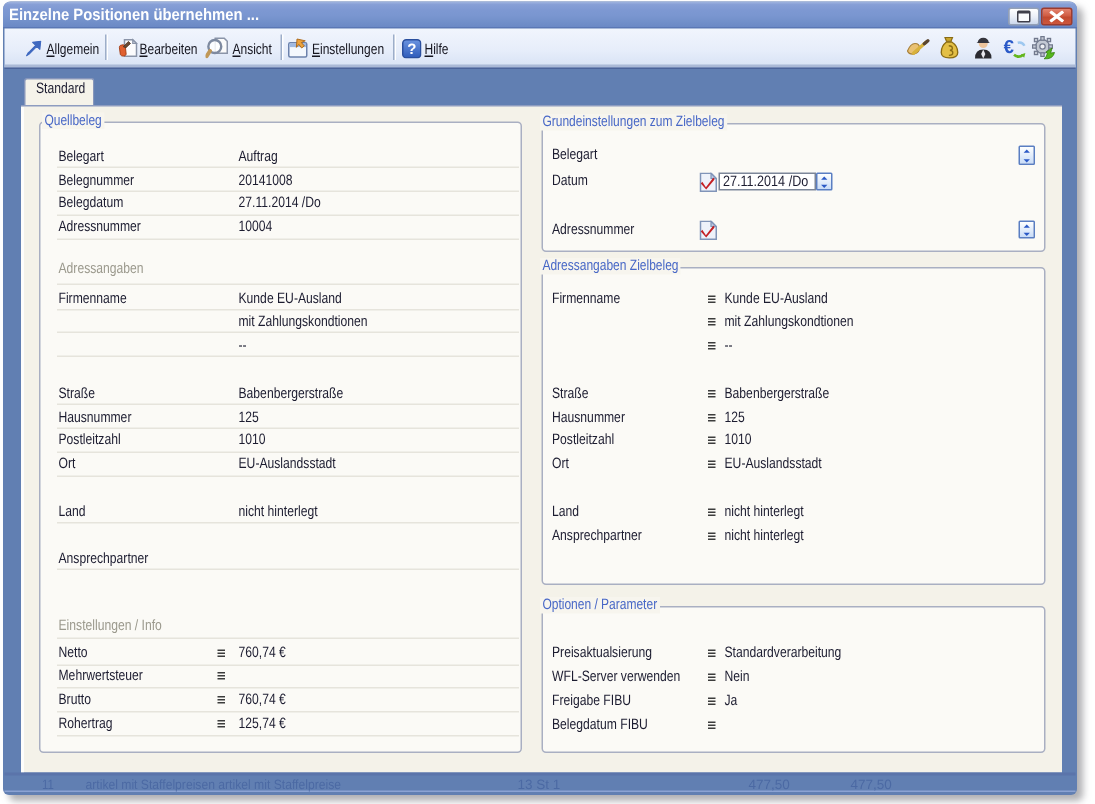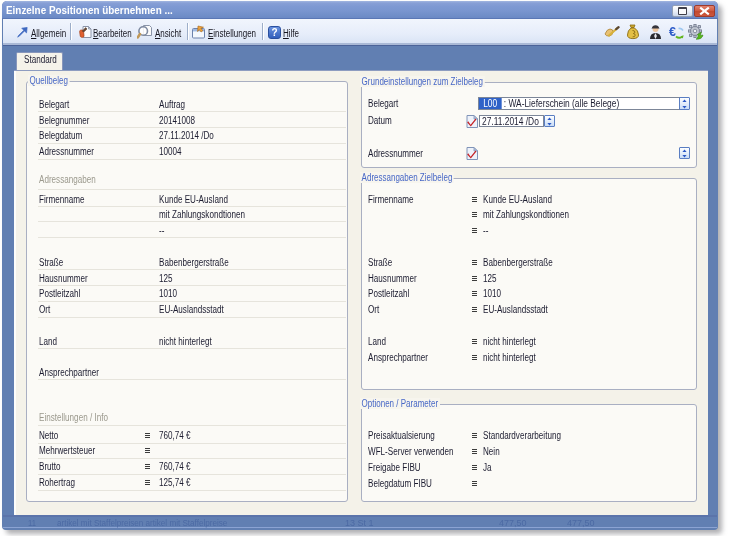--- a/index.html
+++ b/index.html
@@ -166,21 +166,20 @@
 <div class="ic" style="left:145px;top:464px;"></div>
 <div class="t" style="left:159px;top:462px;">760,74 €</div>
 <div class="ul" style="left:38px;top:474px;width:308px;"></div>
 <div class="t" style="left:39px;top:477.5px;">Rohertrag</div>
 <div class="ic" style="left:145px;top:479.5px;"></div>
 <div class="t" style="left:159px;top:477.5px;">125,74 €</div>
 <div class="ul" style="left:38px;top:489.5px;width:308px;"></div>
 <div class="t" style="left:368px;top:99px;">Belegart</div>
 <div class="t" style="left:368px;top:116px;">Datum</div>
 <div class="t" style="left:368px;top:149px;">Adressnummer</div>
-<div class="fld" style="left:478px;top:97px;width:200px;height:11px;line-height:12px;"><span class="fin"><span style="background:#2f62c8;color:#fff;padding:0 5px;">L00</span>&nbsp;: WA-Lieferschein (alle Belege)</span></div>
 <div class="fld" style="left:479px;top:114.5px;width:61px;height:10px;line-height:11px;padding-left:2px;"><span class="fin">27.11.2014 /Do</span></div>
 <div class="spin" style="left:679px;top:97px;height:11px;"></div>
 <svg class="abs" style="left:679px;top:98px;" width="11" height="11" viewBox="0 0 11 11">
       <path d="M5.5 1.6 L7.6 3.9 H3.4 Z" fill="#2b59c6"></path>
       <path d="M5.5 10.4 L3.4 8.1 H7.6 Z" fill="#2b59c6"></path>
     </svg>
 <div class="spin" style="left:544px;top:114.5px;height:10px;"></div>
 <svg class="abs" style="left:544px;top:115.5px;" width="11" height="10" viewBox="0 0 11 10">
       <path d="M5.5 1.6 L7.6 3.9 H3.4 Z" fill="#2b59c6"></path>
       <path d="M5.5 9.4 L3.4 7.1 H7.6 Z" fill="#2b59c6"></path>

